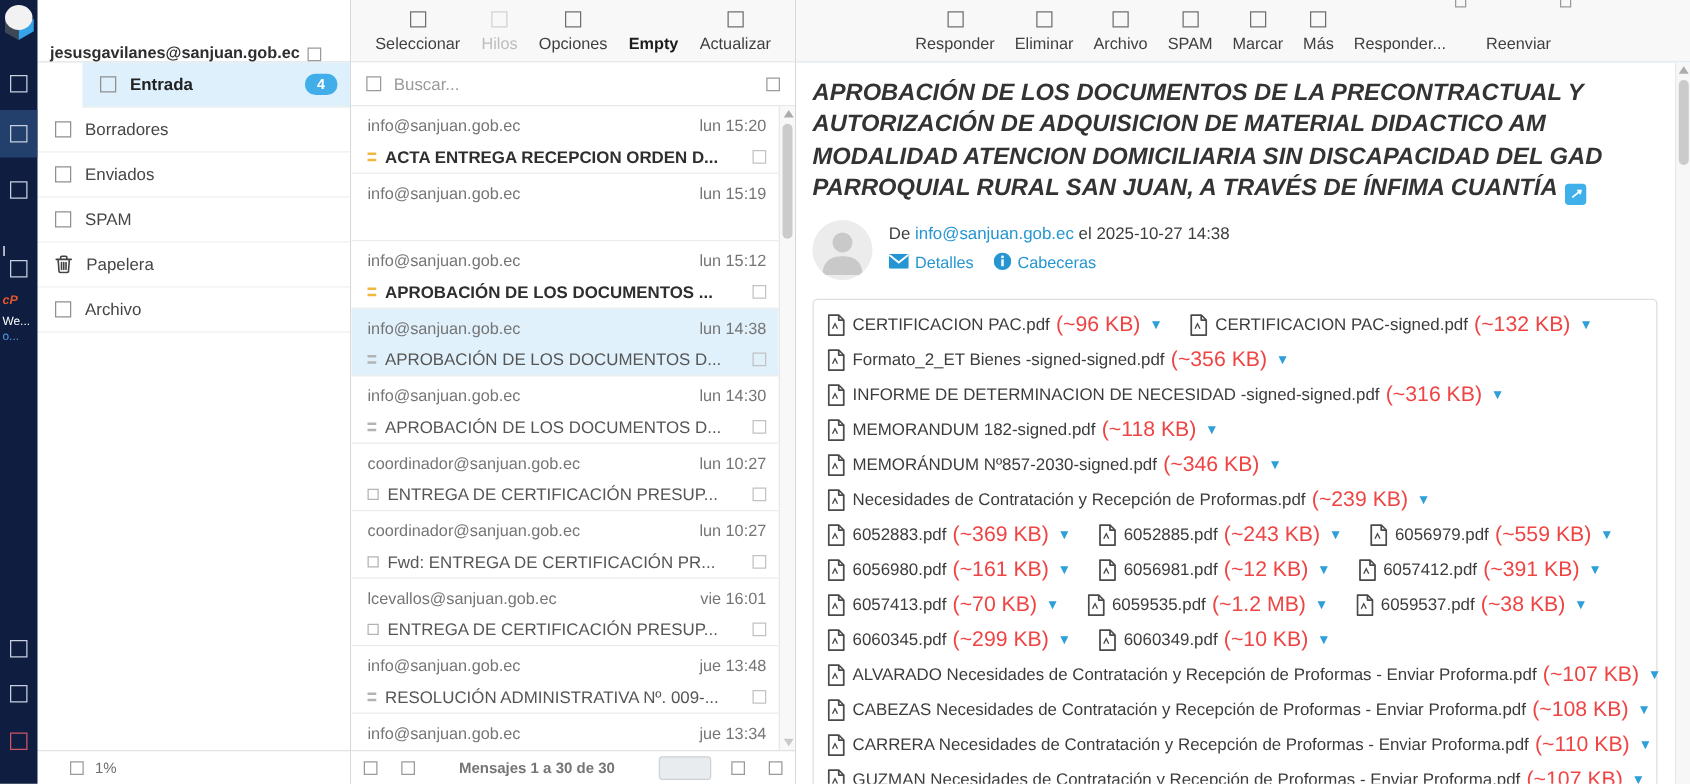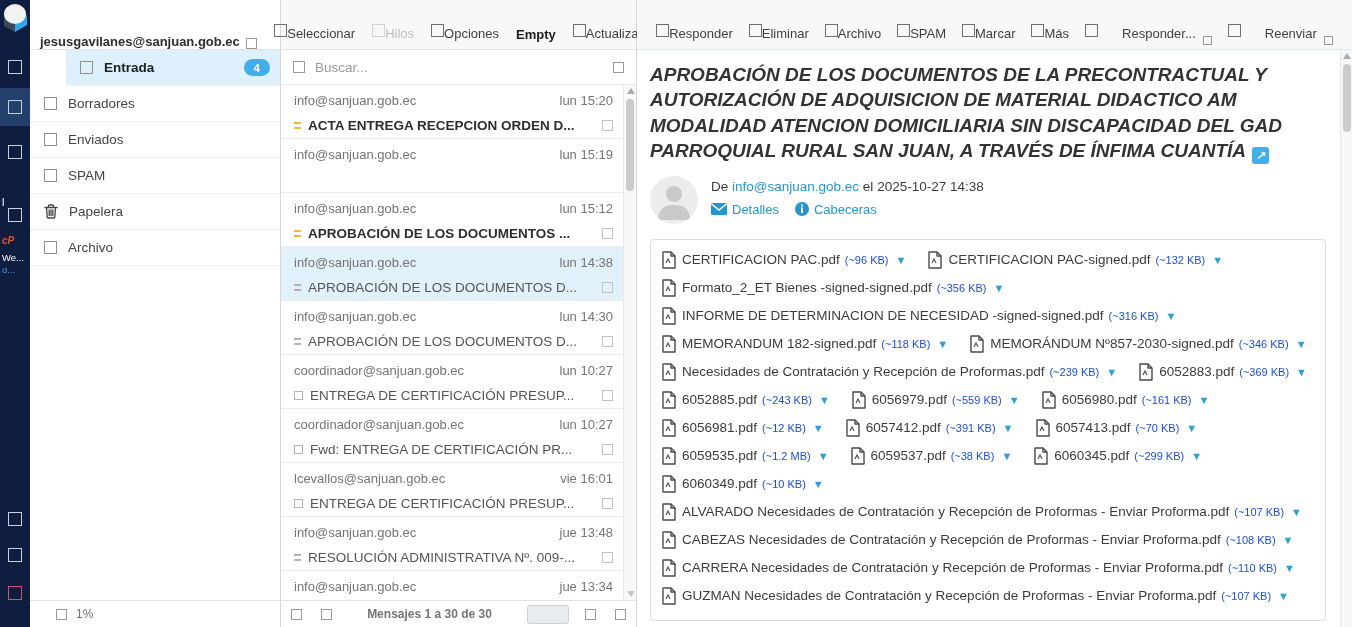--- a/index.html
+++ b/index.html
@@ -23,21 +23,21 @@
   .folder-row .f-label { font-size:13.5px; color:#454545; }
   .folder-row.selected { background:#ddf0fb;margin-left:36px; }
   .folder-row.selected .f-label { font-weight:bold; color:#222; }
   .badge { margin-left:auto; background:#41aee9; color:#fff; font-size:11.5px; font-weight:bold; padding:2.5px 10px; border-radius:10px; }
   .quota-bar { position:absolute; left:0; right:0; bottom:0; height:27px; border-top:1px solid #e2e2e2; display:flex; align-items:center; padding-left:26px; background:#fff; }
   .quota-bar .box { width:11px; height:11px; border-color:#9a9a9a; }
   .quota-text { font-size:12px; color:#6d6d6d; margin-left:9px; }
 
   
   .toolbar { position:absolute; top:0; height:50px; background:#f8f8f8; display:flex; align-items:flex-end; justify-content:center; gap:20px; padding-bottom:7px; }
-  .tbtn { position:relative; display:flex; flex-direction:row; align-items:center; justify-content:flex-end; cursor:pointer; }
+  .tbtn { position:relative; display:flex; flex-direction:column; align-items:center; justify-content:flex-end; cursor:pointer; }
   .tbtn-icon { width:13px; height:13px; border:1.5px solid #6f6f6f; margin-bottom:5px; }
   .tbtn-label { font-size:13px; color:#3f3f3f; white-space:nowrap; }
   .tbtn.disabled .tbtn-label { color:#bdbdbd; }
   .tbtn.disabled .tbtn-icon { border-color:#d2d2d2; }
   .tbtn.bold .tbtn-label { font-weight:bold; color:#1c1c1c; }
   .tbtn.has-caret { margin-right:16px;gap:24px; }
   .tbtn-caret { position:absolute; right:-16px; top:12px; width:9px; height:9px; border:1.5px solid #9a9a9a; }
 
   
   .list-panel { position:absolute; left:281px; top:0; width:356px; height:627px; background:#fff; border-right:1px solid #d8d8d8; }
@@ -82,21 +82,21 @@
   .avatar { width:48px; height:48px; border-radius:50%; background:#ececec; overflow:hidden; flex:none; }
   .sender-info { margin-left:13px; padding-top:3px; }
   .from-line { font-size:13.5px; color:#3d3d3d; }
   .from-line a { color:#2596d1; text-decoration:none; cursor:pointer; }
   .hdr-links { margin-top:8px; display:flex; align-items:center; gap:16px; }
   .hdr-link { display:flex; align-items:center; gap:5px; color:#2596d1; font-size:13px; cursor:pointer; }
   .attachments-box { margin-top:15px; border:1px solid #ddd; border-radius:4px; padding:6px 11px 10px 11px; display:flex; flex-wrap:wrap; column-gap:22px; }
   .att-chip { display:flex; align-items:center; height:28px; white-space:nowrap; cursor:pointer; }
   .att-icon { flex:none; margin-right:6px; display:flex; }
   .att-name { font-size:13.5px; color:#3c3c3c; }
-  .att-size { font-size:11px; color:#1d4ed8; margin-left:5px; }
+  .att-size { font-size:17px; color:#ef4444; margin-left:5px; }
   .att-caret { color:#2e9fd8; font-size:11px; margin-left:7px; }
   .read-scrollbar { position:absolute; top:50px; right:0; bottom:0; width:12px; background:#f7f7f7; border-left:1px solid #e9e9e9; }
 </style>
 </head>
 <body>
 
 <div class="rail">
   <div class="rail-logo">
     <svg width="28" height="32" viewBox="0 0 28 32">
       <polygon points="3,14 14,20 14,30 3,24" fill="#3c4856"></polygon>

